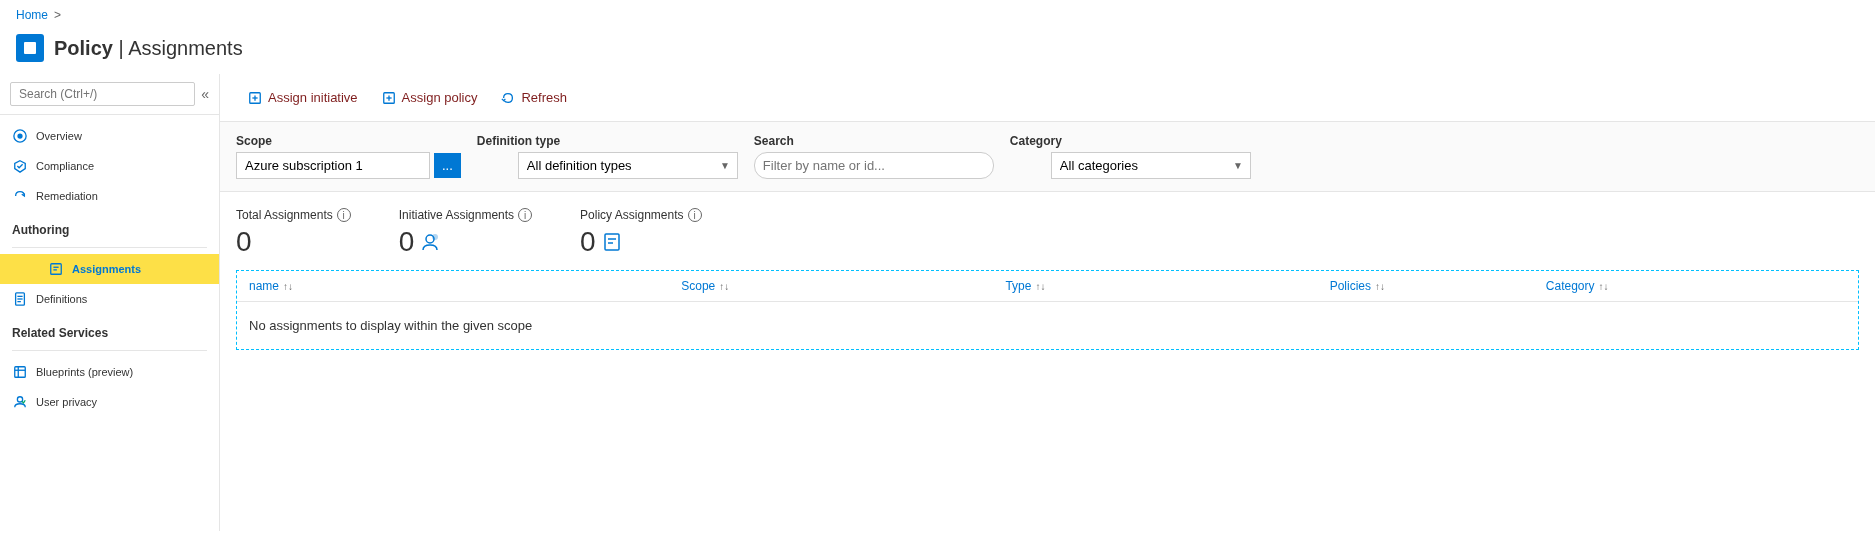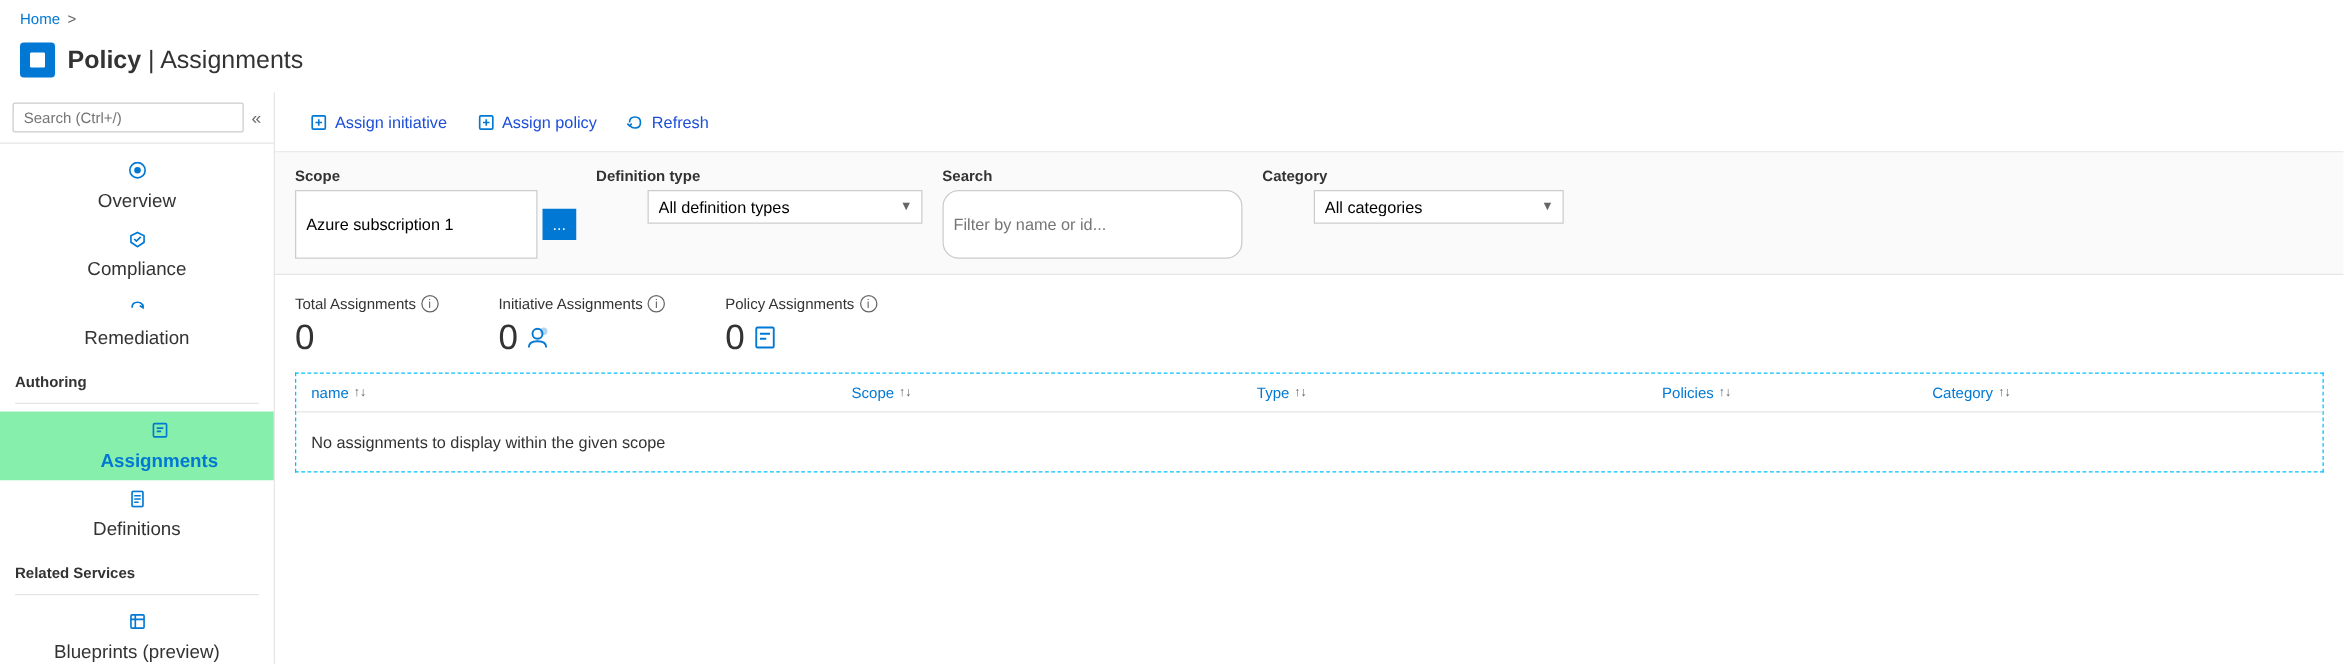--- a/index.html
+++ b/index.html
@@ -18,39 +18,39 @@
 
     
     .app-layout { display: flex; height: calc(100vh - 80px); }
 
     
     .sidebar { width: 220px; min-width: 220px; border-right: 1px solid #e5e5e5; padding: 0; display: flex; flex-direction: column; }
     .sidebar-search { padding: 8px 10px; border-bottom: 1px solid #e5e5e5; display: flex; align-items: center; gap: 6px; }
     .sidebar-search input { border: 1px solid #ccc; border-radius: 2px; padding: 4px 8px; font-size: 12px; width: 100%; outline: none; color: #3b82f6; }
     .sidebar-collapse { cursor: pointer; color: #666; font-size: 14px; flex-shrink: 0; }
     .sidebar-nav { flex: 1; overflow-y: auto; padding: 6px 0; }
-    .nav-item { display: flex; align-items: center; gap: 8px; padding: 7px 12px; cursor: pointer; color: #333; font-size: 15px; flex-direction: column; }
-    .nav-item.active { background: #86efac; color: #0078d4; font-weight: 600; padding-left: 48px; }
+    .nav-item { display: flex; align-items: center; gap: 8px; padding: 7px 12px; cursor: pointer; color: #333; font-size: 11px; }
+    .nav-item.active { background: #fde047; color: #0078d4; font-weight: 600; padding-left: 48px; }
     .nav-icon { width: 16px; height: 16px; display: flex; align-items: center; justify-content: center; flex-shrink: 0; }
     .section-label { padding: 12px 12px 4px 12px; font-size: 12px; font-weight: 700; color: #333; }
     .section-divider { border: none; border-top: 1px solid #e5e5e5; margin: 6px 12px; }
 
     
     .main-content { flex: 1; overflow: auto; padding: 0; }
 
     
     .toolbar { display: flex; align-items: center; gap: 0; padding: 10px 16px; border-bottom: 1px solid #e5e5e5; }
-    .toolbar-btn { display: flex; align-items: center; gap: 6px; padding: 6px 12px; background: none; border: none; cursor: pointer; color: #1d4ed8; font-size: 13px; font-family: inherit; }
+    .toolbar-btn { display: flex; align-items: center; gap: 6px; padding: 6px 12px; background: none; border: none; cursor: pointer; color: #7f1d1d; font-size: 13px; font-family: inherit; }
 
     
     .filter-bar { display: flex; align-items: flex-start; gap: 16px; padding: 12px 16px; background: #fafafa; border-bottom: 1px solid #e5e5e5; }
     .filter-group { display: flex; flex-direction: column; gap: 4px; }
     .filter-label { font-size: 12px; color: #333; font-weight: 600; }
     .filter-input-wrap { display: flex; align-items: center; gap: 4px; }
-    .filter-input { border: 1px solid #ccc; padding: 19px 8px; font-size: 13px; font-family: inherit; min-width: 200px; outline: none; background: #fff; }
+    .filter-input { border: 1px solid #ccc; padding: 5px 8px; font-size: 13px; font-family: inherit; min-width: 200px; outline: none; background: #fff; }
     .filter-select { border: 1px solid #ccc; padding: 5px 8px; font-size: 13px; font-family: inherit; min-width: 220px; outline: none; background: #fff; appearance: none; -webkit-appearance: none; cursor: pointer; }
     .select-wrap { position: relative; display: flex; align-items: center; margin-left: 41px; }
     .select-arrow { position: absolute; right: 8px; pointer-events: none; color: #666; font-size: 10px; }
     .scope-btn { background: #0078d4; color: white; border: none; padding: 5px 8px; cursor: pointer; font-size: 13px; }
 
     
     .stats-bar { display: flex; gap: 48px; padding: 16px 16px 12px 16px; }
     .stat-item { display: flex; flex-direction: column; gap: 4px; }
     .stat-label { font-size: 12px; color: #333; display: flex; align-items: center; gap: 4px; }
     .stat-value { display: flex; align-items: center; gap: 6px; font-size: 28px; font-weight: 300; color: #333; }
@@ -156,20 +156,30 @@
       <div class="nav-item">
         <span class="nav-icon">
           <svg width="14" height="14" viewBox="0 0 16 16" fill="none" stroke="#0078d4" stroke-width="1.5">
               <rect x="2" y="2" width="12" height="12" rx="1"></rect>
               <line x1="2" y1="6" x2="14" y2="6"></line>
               <line x1="6" y1="2" x2="6" y2="14"></line>
             </svg>
         </span>
         <span>Blueprints (preview)</span>
       </div>
+      <div class="nav-item">
+        <span class="nav-icon">
+          <svg width="14" height="14" viewBox="0 0 16 16" fill="none" stroke="#0078d4" stroke-width="1.5">
+              <circle cx="8" cy="5" r="3"></circle>
+              <path d="M2 14 Q2 10 8 10 Q14 10 14 14"></path>
+              <path d="M10 7 L12 9 L14 6" stroke="#00a86b" stroke-width="1.5"></path>
+            </svg>
+        </span>
+        <span>User privacy</span>
+      </div>
 
     </div>
   </div>
 
   <div class="main-content">
 
     <div class="toolbar">
       <button class="toolbar-btn">
         <svg width="14" height="14" viewBox="0 0 16 16" fill="none" stroke="#0078d4" stroke-width="1.5">
             <rect x="2" y="2" width="12" height="12" rx="1"></rect>

